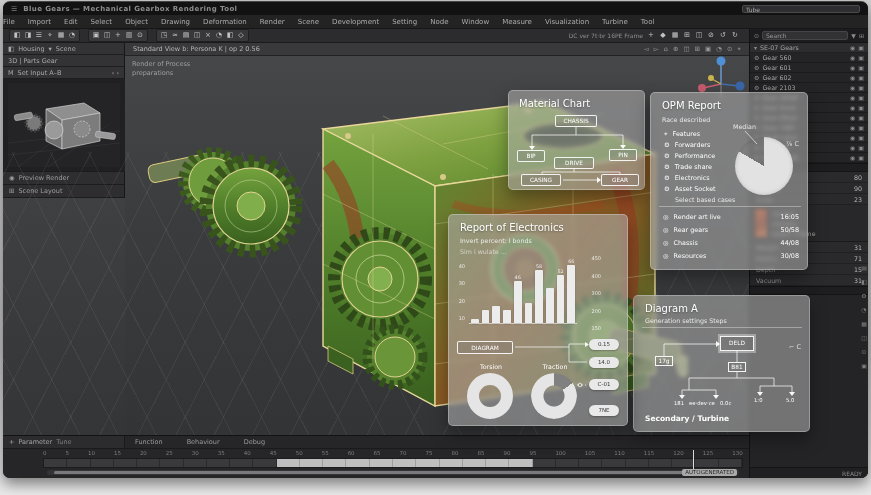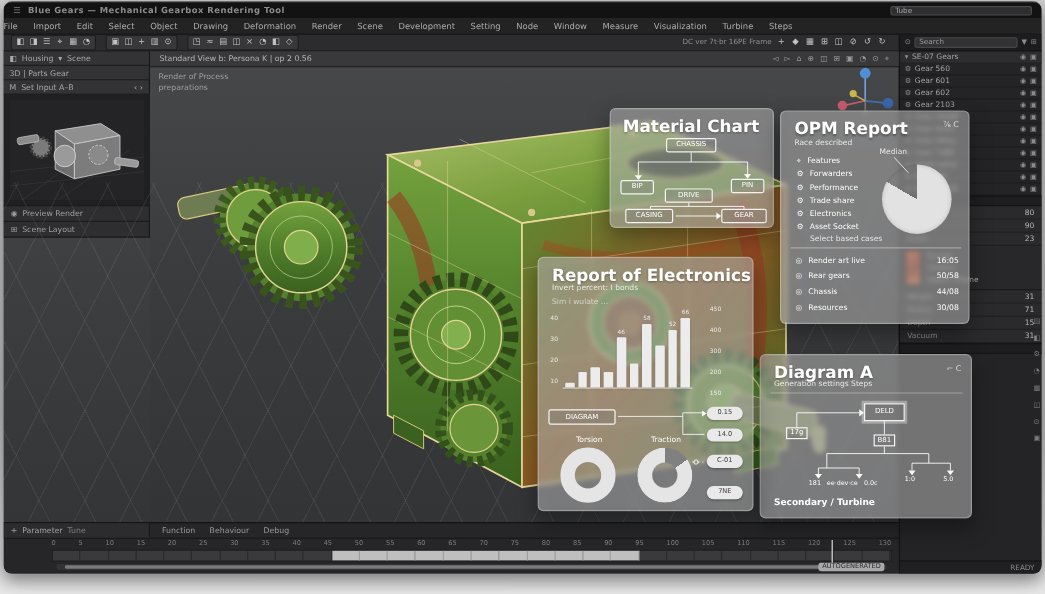--- a/index.html
+++ b/index.html
@@ -45,35 +45,35 @@
   .mat-block{display:flex;gap:4px;padding:3px 4px;background:#28282a;border-bottom:1px solid #1a1a1b;}
   .mat-thumb{width:14px;height:30px;border-radius:2px;background:linear-gradient(160deg,#c24a1e,#8a2d12 55%,#d86a2a);border:1px solid #000;}
   .mat-rows{flex:1;display:flex;flex-direction:column;justify-content:space-around;}
   .mat-row{font-size:6.2px;color:#a0a0a0;}
   .tabstrip{position:absolute;right:1px;top:235px;display:flex;flex-direction:column;gap:7px;font-size:6px;color:#7e7e7e;}
   .sb-status{margin-top:auto;height:12px;display:flex;align-items:center;justify-content:flex-end;padding:0 6px;font-size:6px;color:#8b8b8b;background:#202022;border-top:1px solid #141415;}
   
   .timeline{left:0;top:433px;width:746px;height:44px;background:#262628;border-top:1px solid #131314;}
   .tl-header{height:13px;display:flex;align-items:center;border-bottom:1px solid #1a1a1b;}
   .tl-left{width:122px;height:100%;display:flex;align-items:center;gap:4px;padding:0 6px;font-size:6.5px;color:#a3a3a3;border-right:1px solid #1a1a1b;background:#2c2c2e;}
-  .tl-menus{display:flex;gap:12px;padding-left:10px;font-size:6.5px;color:#9a9a9a;}
+  .tl-menus{display:flex;gap:24px;padding-left:10px;font-size:6.5px;color:#9a9a9a;}
   .tl-ruler{position:relative;height:8px;margin:1px 6px 0 40px;display:flex;justify-content:space-between;}
   .tl-tick{font-size:5.5px;color:#7c7c7c;}
   .tl-cells{position:relative;display:flex;height:10px;margin:0 6px 0 40px;border:1px solid #1c1c1d;background:#303032;}
   .tl-cell{flex:1;background:#3a3a3c;border-right:1px solid #2a2a2c;}
   .tl-cell.light{background:#bfbfbf;border-right:1px solid #9f9f9f;}
   .tl-playhead{position:absolute;top:-9px;width:1px;height:19px;background:#dcdcdc;}
   .tl-scroll{position:relative;height:5px;margin:2px 10px 0 44px;background:#333335;border-radius:2px;}
   .tl-thumb{position:absolute;left:1%;top:1px;width:97%;height:3px;background:#7a7a7c;border-radius:2px;}
   .tl-status-btn{position:absolute;right:12px;bottom:3px;font-size:5.5px;color:#2a2a2a;background:#a9a9a9;border-radius:2px;padding:0 3px;line-height:7px;}
   
   .fpanel{background:rgba(172,172,172,.58);border:1px solid rgba(255,255,255,.28);border-radius:5px;box-shadow:0 8px 18px rgba(0,0,0,.35);backdrop-filter:blur(2px);z-index:60;color:#fbfbfb;}
-  .fp-title{font-size:14px;font-weight:bold;color:#fff;text-shadow:0 1px 2px rgba(0,0,0,.35);}
+  .fp-title{font-size:10px;font-weight:normal;color:#fff;text-shadow:0 1px 2px rgba(0,0,0,.35);}
   .fp-sub{font-size:6.3px;color:rgba(255,255,255,.82);}
-  .fp-ctl{font-size:6.5px;color:rgba(255,255,255,.75);}
+  .fp-ctl{font-size:6.5px;color:rgba(255,255,255,.75);margin-top:40px;}
   .mc-node{position:absolute;border:1px solid rgba(255,255,255,.9);border-radius:2px;font-size:5.8px;text-align:center;line-height:10px;height:12px;color:#fff;background:rgba(120,120,120,.25);}
   .flow-svg{position:absolute;left:0;top:0;width:100%;height:100%;}
   .opm-item{display:flex;align-items:center;gap:5px;height:11px;font-size:6.4px;color:#fdfdfd;}
   .opm-stat{display:flex;align-items:center;gap:5px;height:13px;font-size:6.4px;color:#fdfdfd;}
   .opm-stat .v{margin-left:auto;}
   .pie{border-radius:50%;background:conic-gradient(#e2e2e2 0deg 300deg, transparent 300deg 360deg);box-shadow:inset 0 0 4px rgba(0,0,0,.15);}
   .bars{display:flex;align-items:flex-end;gap:3px;}
   .barwrap{flex:1;display:flex;flex-direction:column;align-items:center;justify-content:flex-end;height:100%;}
   .bar{width:100%;background:#ececec;border-radius:1px 1px 0 0;box-shadow:0 1px 2px rgba(0,0,0,.25);}
   .bar-label{font-size:4.8px;color:rgba(255,255,255,.85);margin-bottom:1px;}
@@ -107,21 +107,21 @@
         <div class="menu-item">Deformation</div>
         <div class="menu-item">Render</div>
         <div class="menu-item">Scene</div>
         <div class="menu-item">Development</div>
         <div class="menu-item">Setting</div>
         <div class="menu-item">Node</div>
         <div class="menu-item">Window</div>
         <div class="menu-item">Measure</div>
         <div class="menu-item">Visualization</div>
         <div class="menu-item">Turbine</div>
-        <div class="menu-item">Steps</div>
+        <div class="menu-item">Tool</div>
       </div>
 
   <div class="abs toolbar">
 
     <div class="tool-group">
           <div class="tool-btn">◧</div>
           <div class="tool-btn">◨</div>
           <div class="tool-btn">☰</div>
           <div class="tool-btn">⌖</div>
           <div class="tool-btn">▦</div>

